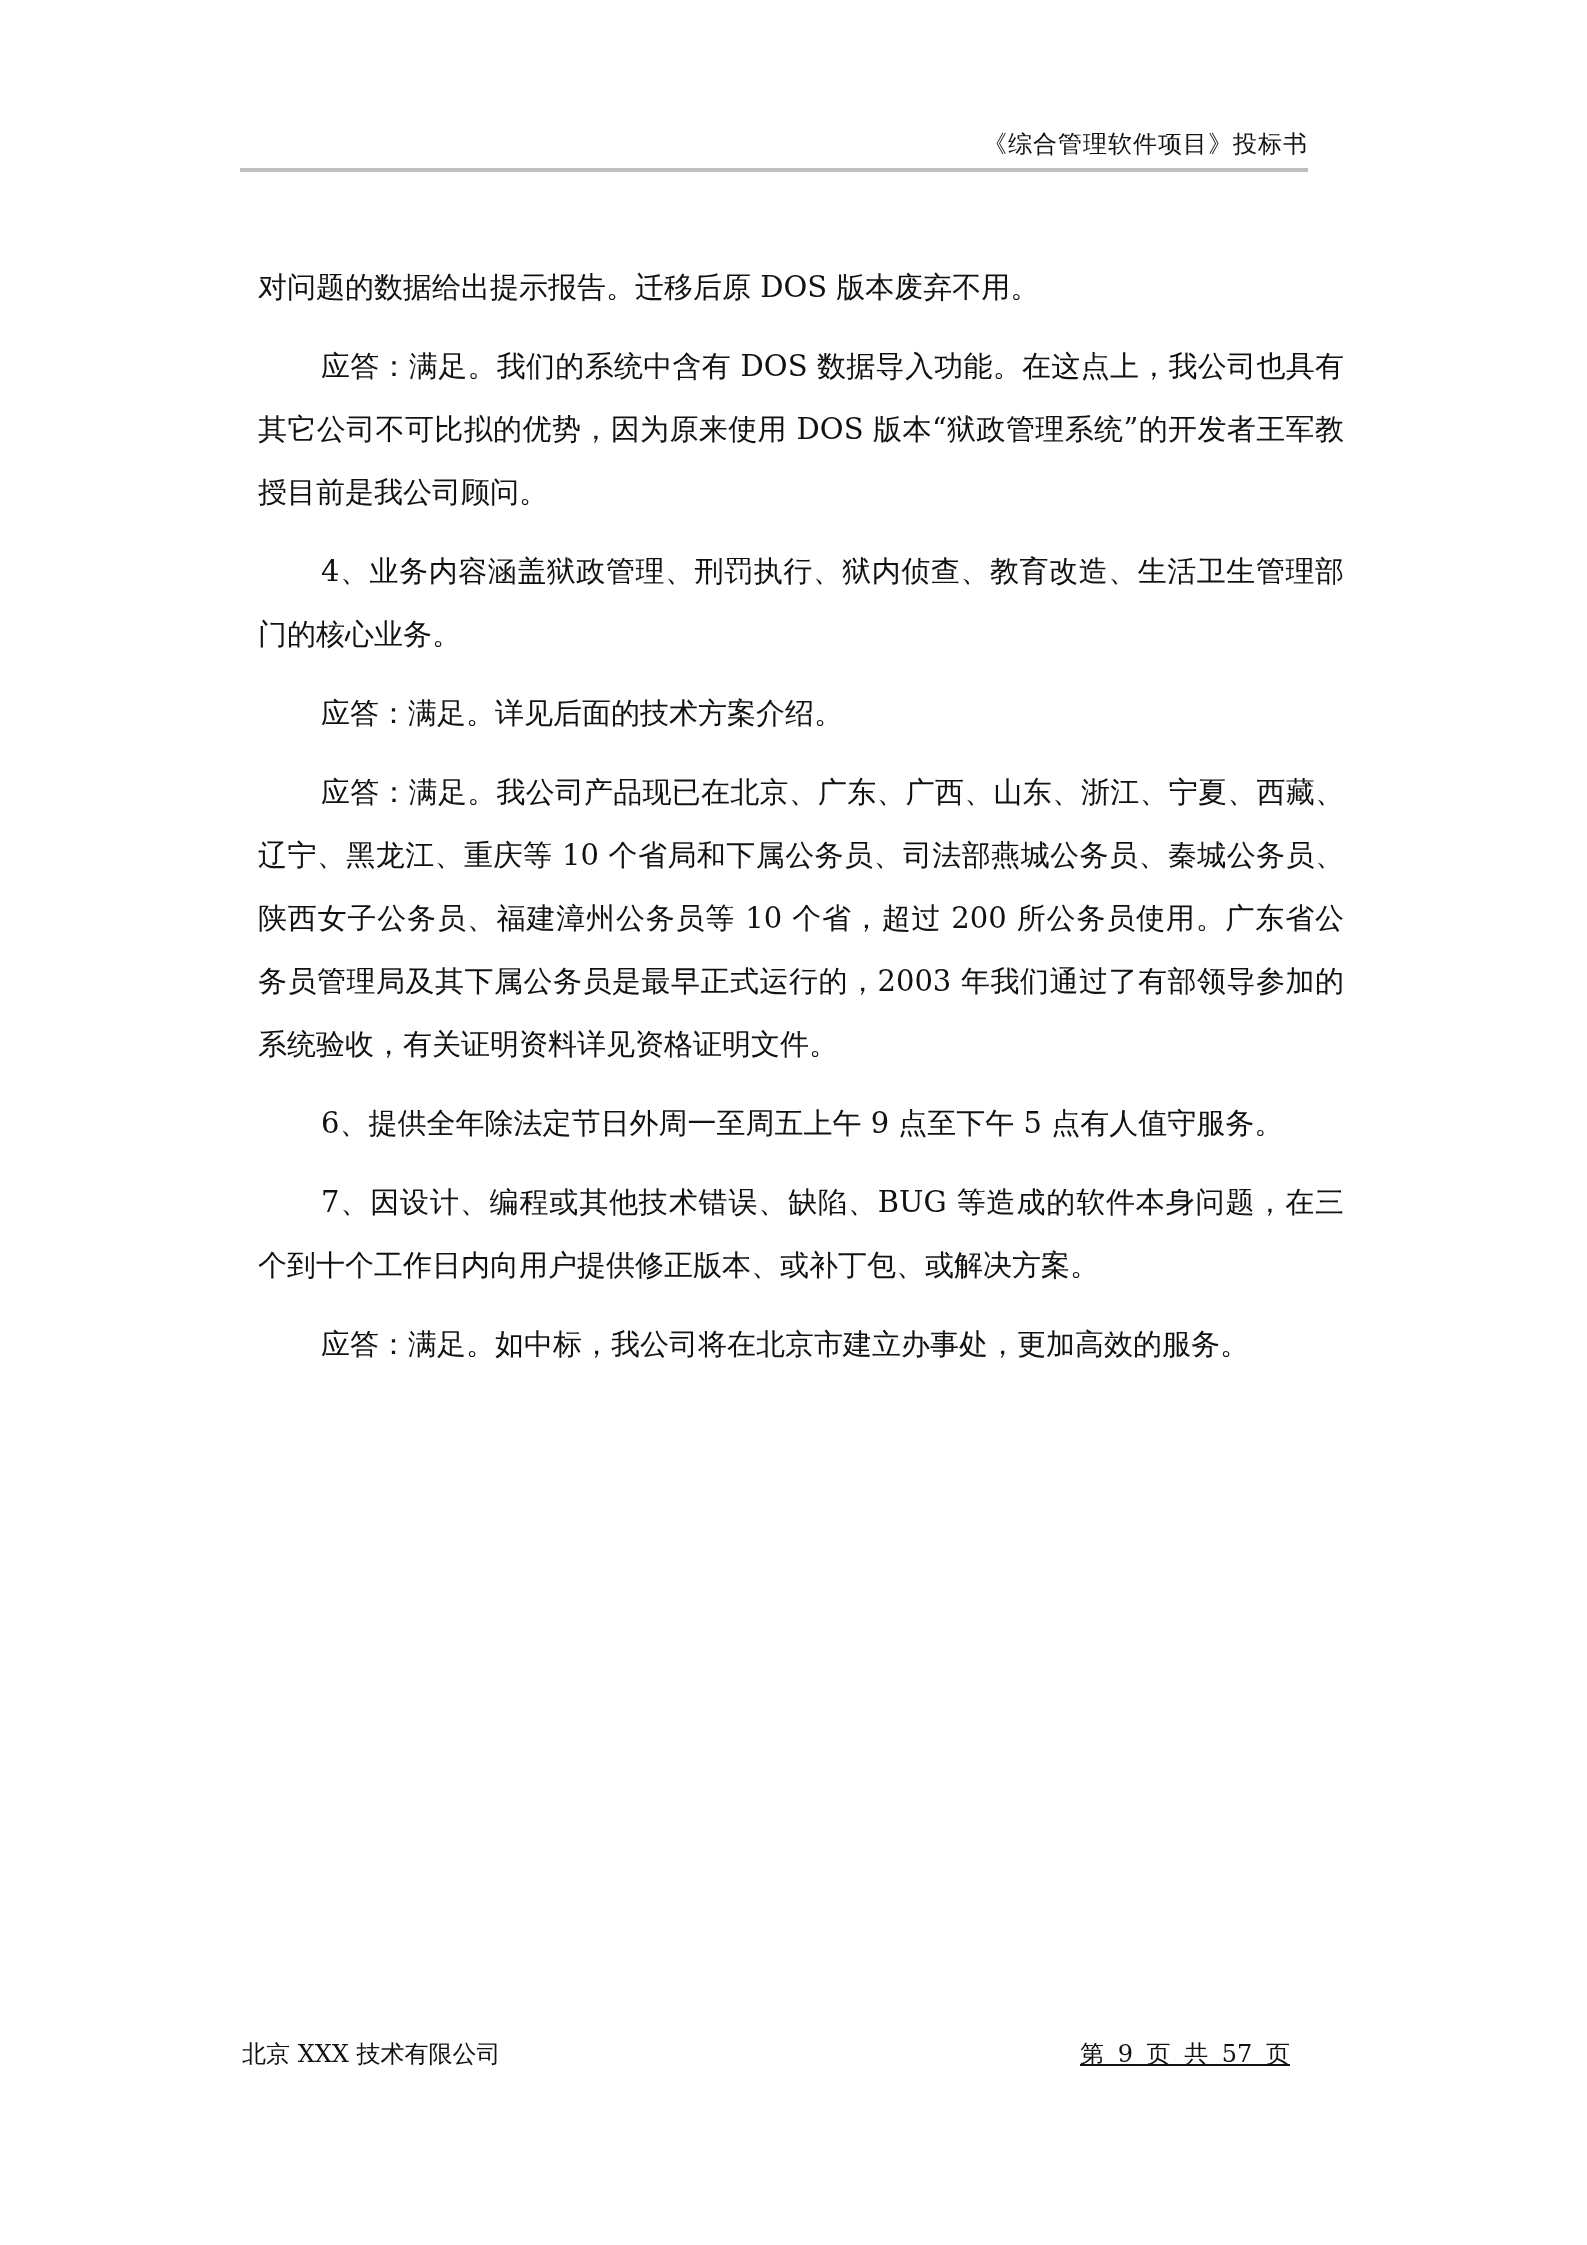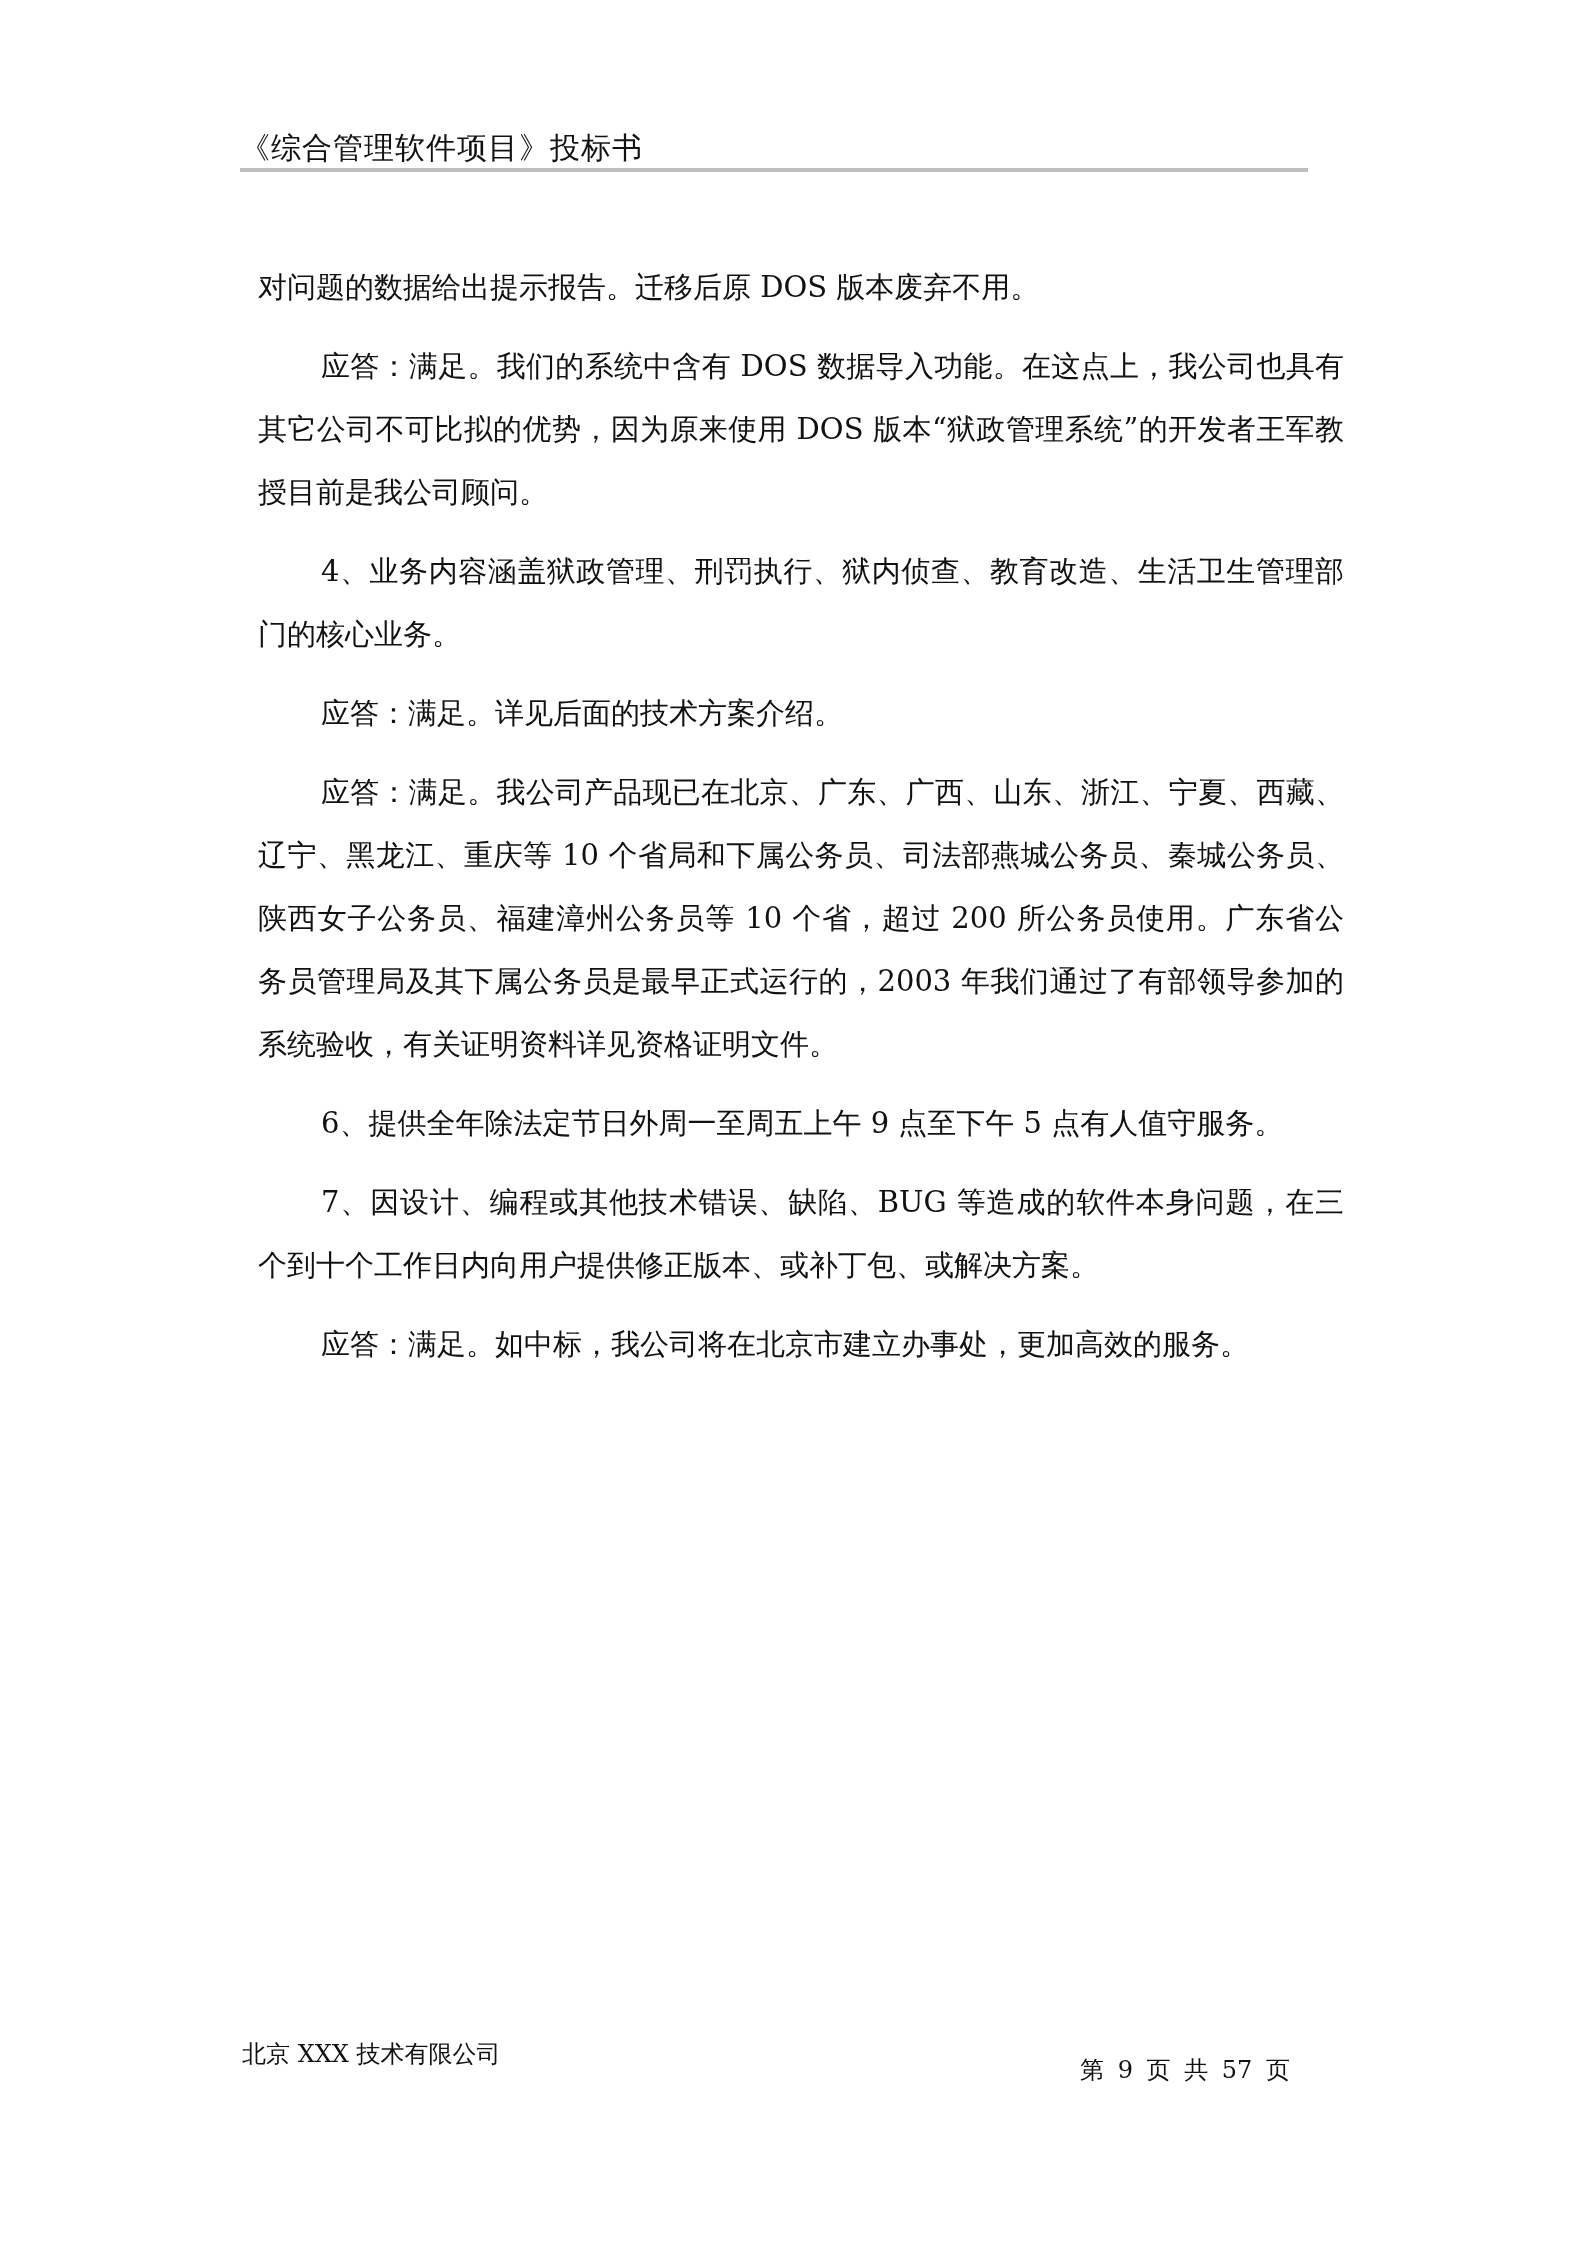--- a/index.html
+++ b/index.html
@@ -20,22 +20,22 @@
       left: 0; top: 0;
       width: 1587px;
       height: 2245px;
       background: #ffffff;
     }
     .header {
       position: absolute;
       left: 240px;
       top: 128px;
       width: 1068px;
-      text-align: left;
-      font-size: 30px;
+      text-align: right;
+      font-size: 24px;
       letter-spacing: 1px;
     }
     .header-rule {
       position: absolute;
       left: 240px;
       top: 168px;
       width: 1068px;
       height: 4px;
       background: #bfbfbf;
     }
@@ -64,22 +64,23 @@
       font-size: 24px;
     }
     .footer-left {
       position: absolute;
       left: 0;
       top: 0;
     }
     .footer-right {
       position: absolute;
       left: 838px;
-      top: 16px;
+      top: 0;
       word-spacing: 6px;
+      text-decoration: underline;
     }
   </style>
 </head>
 <body>
 
 <div class="page">
   <div class="header">《综合管理软件项目》投标书</div>
   <div class="header-rule"></div>
 
   <div class="body">

